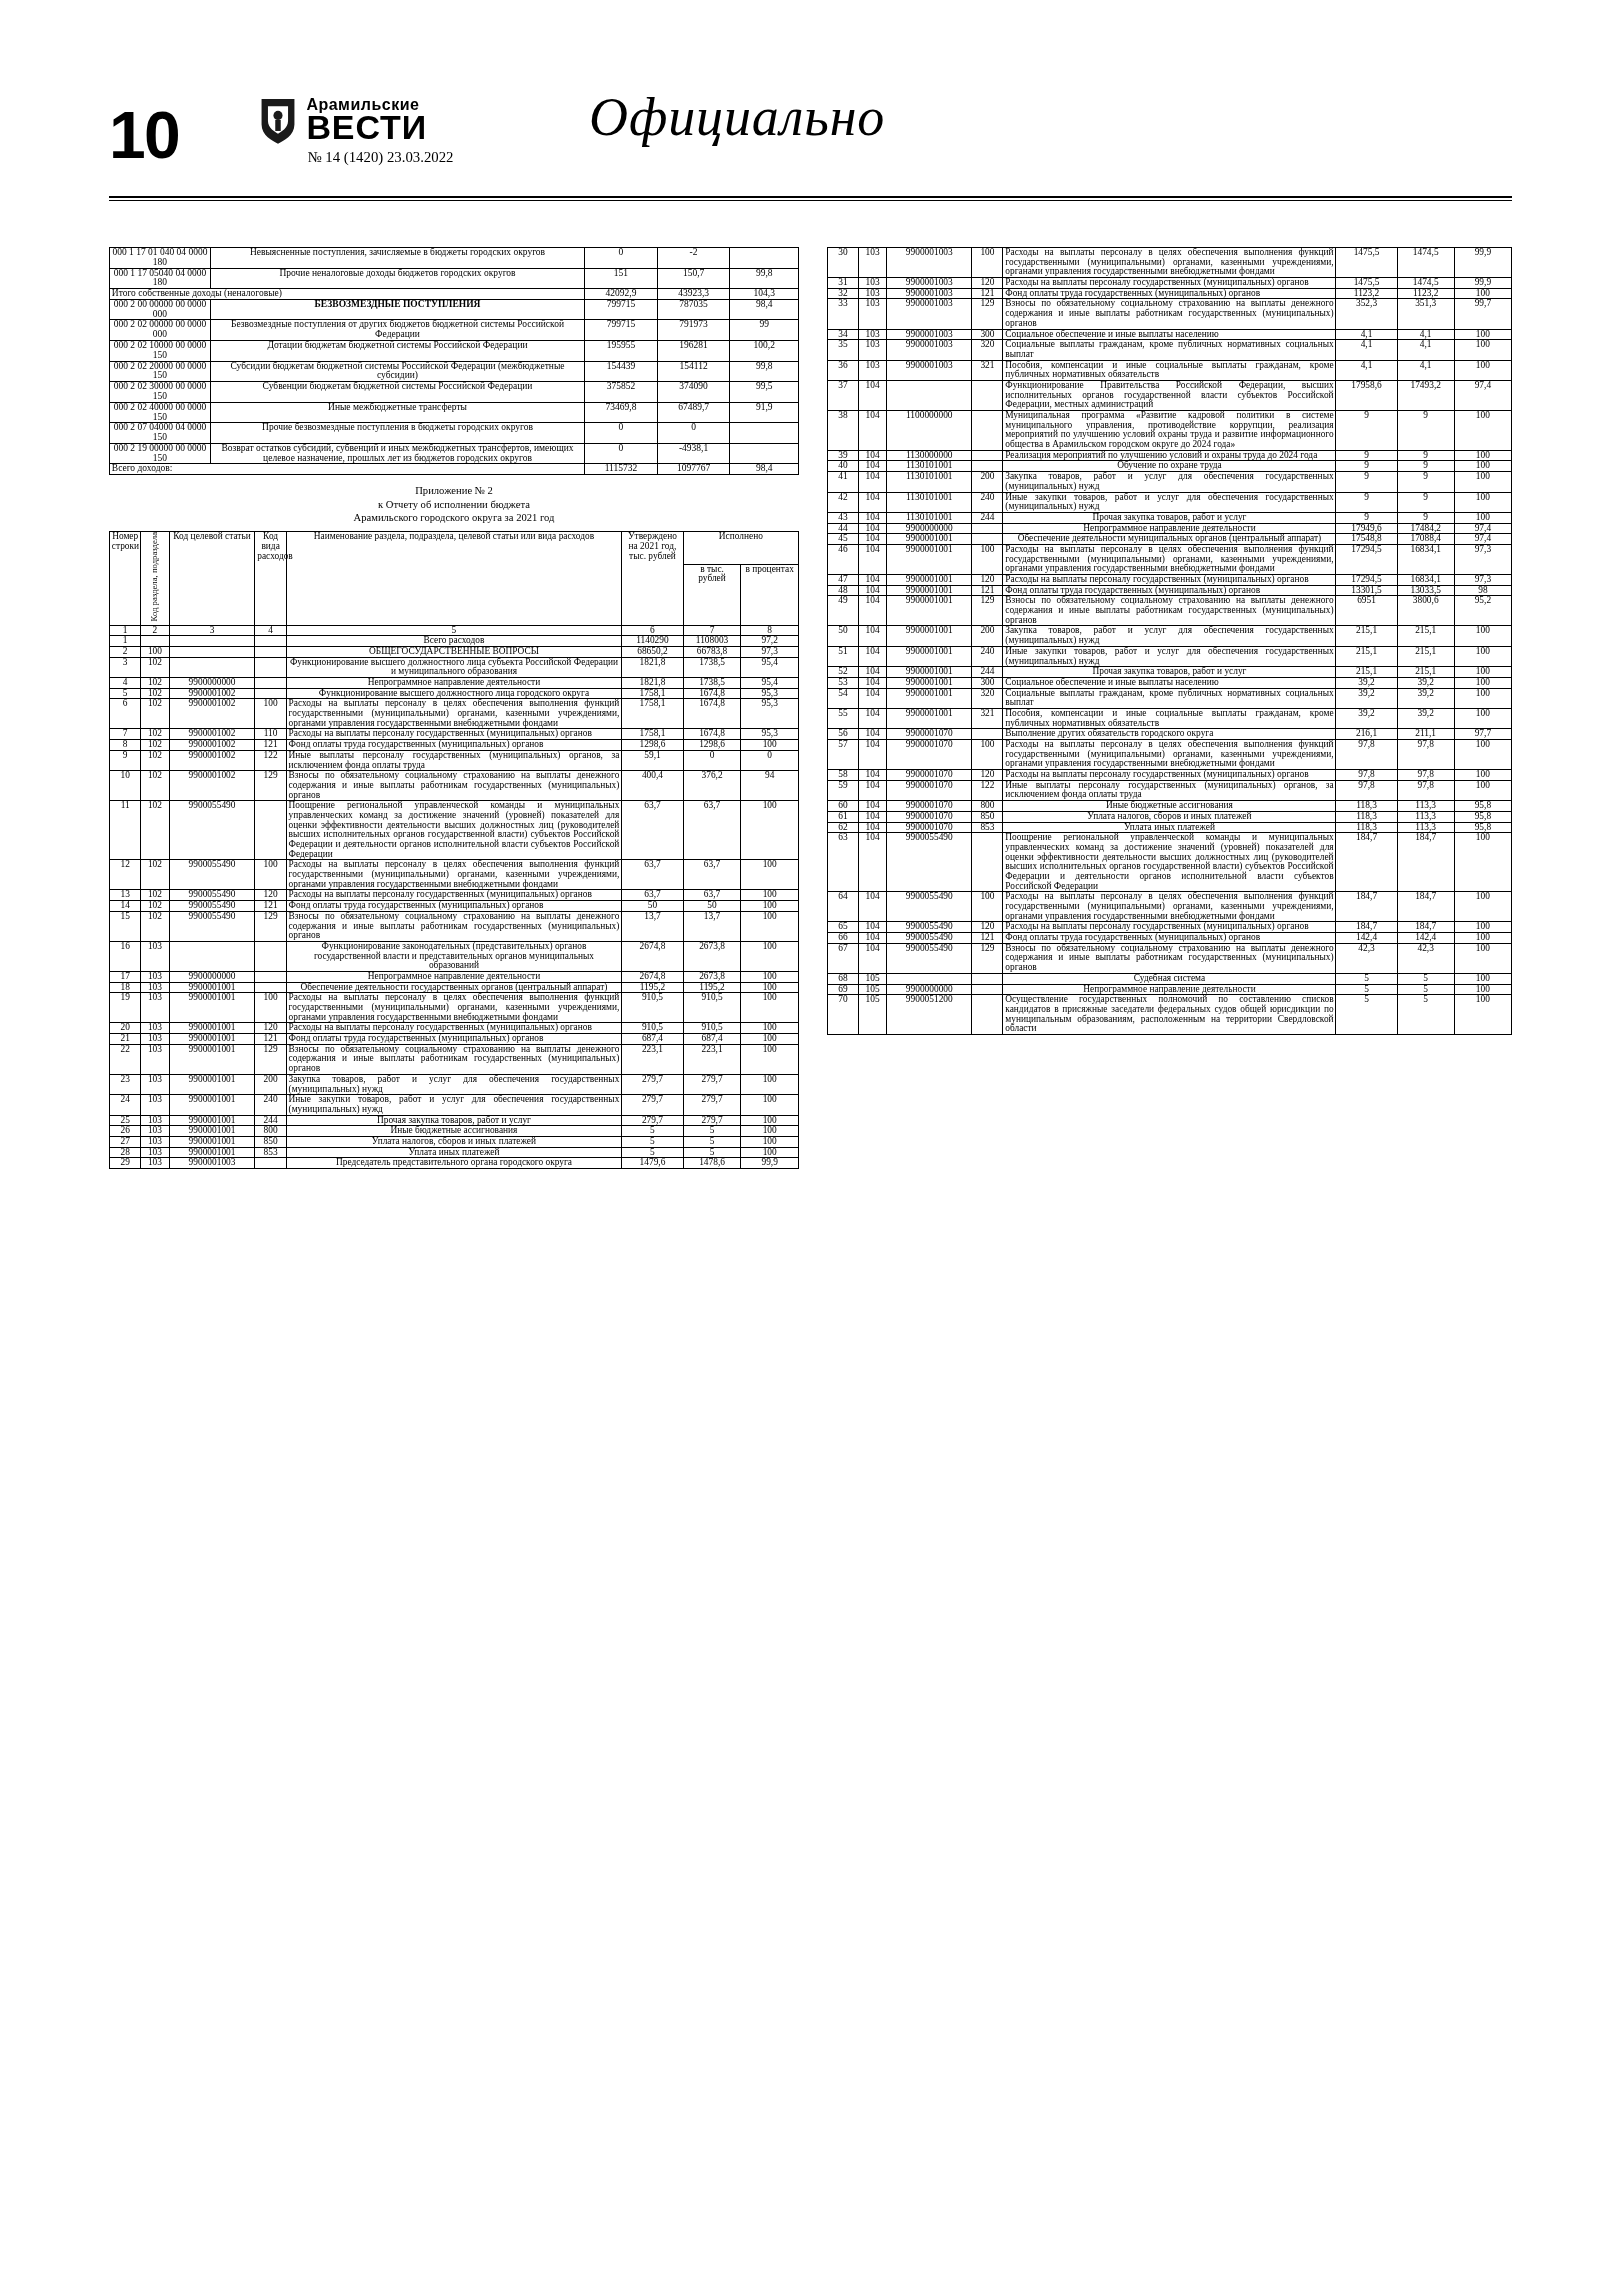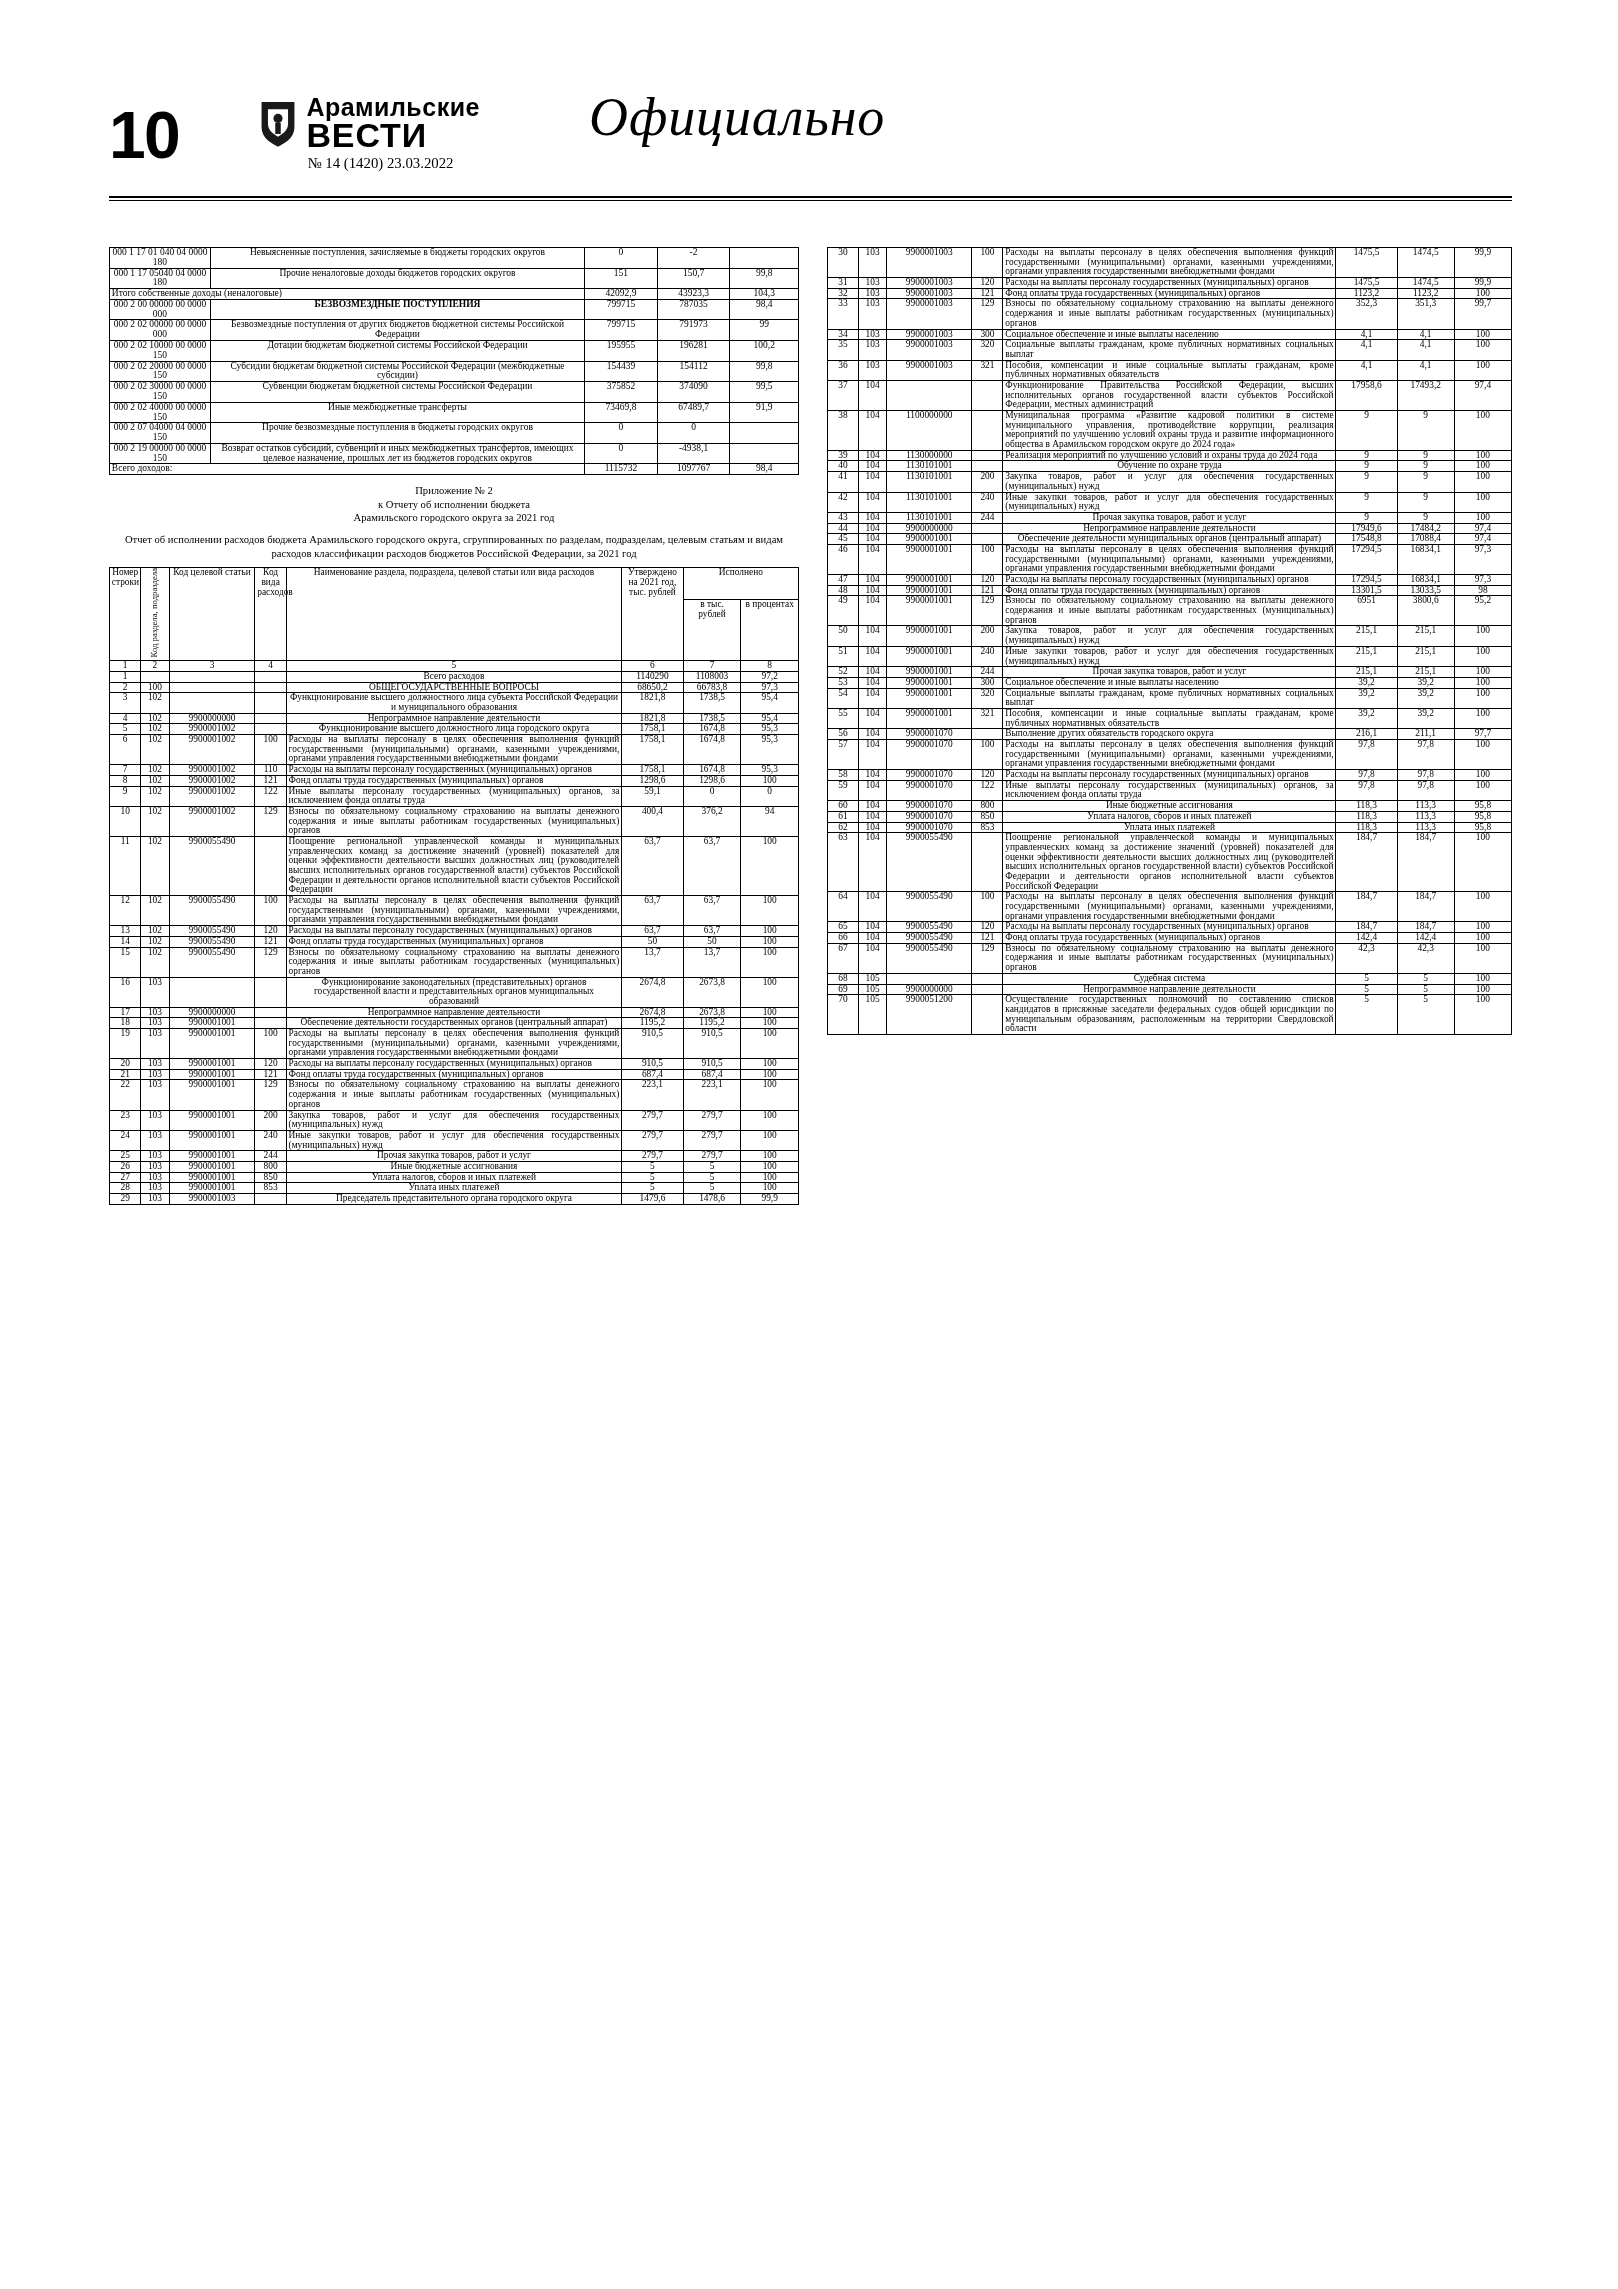--- a/index.html
+++ b/index.html
@@ -7,21 +7,21 @@
   .page{position:relative;width:1581px;height:2290px;padding:2px;box-sizing:border-box;text-decoration:underline;}
 
   
   .masthead{position:absolute;left:109px;top:88px;width:1403px;height:102px;}
   .big-num{position:absolute;left:0;top:9.2px;font-size:66px;font-weight:bold;font-family:"Liberation Sans",sans-serif;letter-spacing:-1.8px;}
   .logo-wrap{position:absolute;left:148px;top:7.4px;width:240px;}
   .logo-row{display:flex;align-items:center;gap:7.4px;}
   .crest{width:42px;height:50px;position:relative;}
   .crest svg{display:block;}
   .logo-text{line-height:1;}
-  .logo-text .l1{font-family:"Liberation Sans",sans-serif;font-size:25px;font-weight:bold;letter-spacing:0.5px;}
+  .logo-text .l1{font-family:"Liberation Sans",sans-serif;font-size:16px;font-weight:bold;letter-spacing:0.5px;}
   .logo-text .l2{font-family:"Liberation Sans",sans-serif;font-size:34px;font-weight:bold;letter-spacing:0.9px;margin-top:-2.8px;}
   .issue{font-family:"Liberation Serif",serif;font-size:14.8px;margin-top:3.7px;text-align:center;width:247px;}
   .ofic{position:absolute;left:480px;top:-1.8px;font-style:italic;font-family:"Liberation Serif",serif;font-size:54px;letter-spacing:0.9px;}
   .rule{position:absolute;left:109px;top:196px;width:1403px;height:1.8px;background:#000;}
   .rule2{position:absolute;left:109px;top:200px;width:1403px;height:0.9px;background:#000;}
 
   
   .col{position:absolute;top:247px;}
   .col-left{left:109px;width:690px;}
   .col-right{left:827px;width:685px;}
@@ -180,21 +180,20 @@
           </tr>
         </tbody>
     </table>
 
     <div class="app-note">
       <div>Приложение № 2</div>
       <div>к Отчету об исполнении бюджета</div>
       <div>Арамильского городского округа за 2021 год</div>
     </div>
 
-    <div class="rep-title">Отчет об исполнении расходов бюджета Арамильского городского округа, сгруппированных по разделам, подразделам, целевым статьям и видам расходов классификации расходов бюджетов Российской Федерации, за 2021 год</div>
 
     <table class="t tbl-exp" style="margin-top:7.4px;">
       <colgroup>
           <col class="k1">
           <col class="k2">
           <col class="k3">
           <col class="k4">
           <col class="k5">
           <col class="k6">
           <col class="k7">

